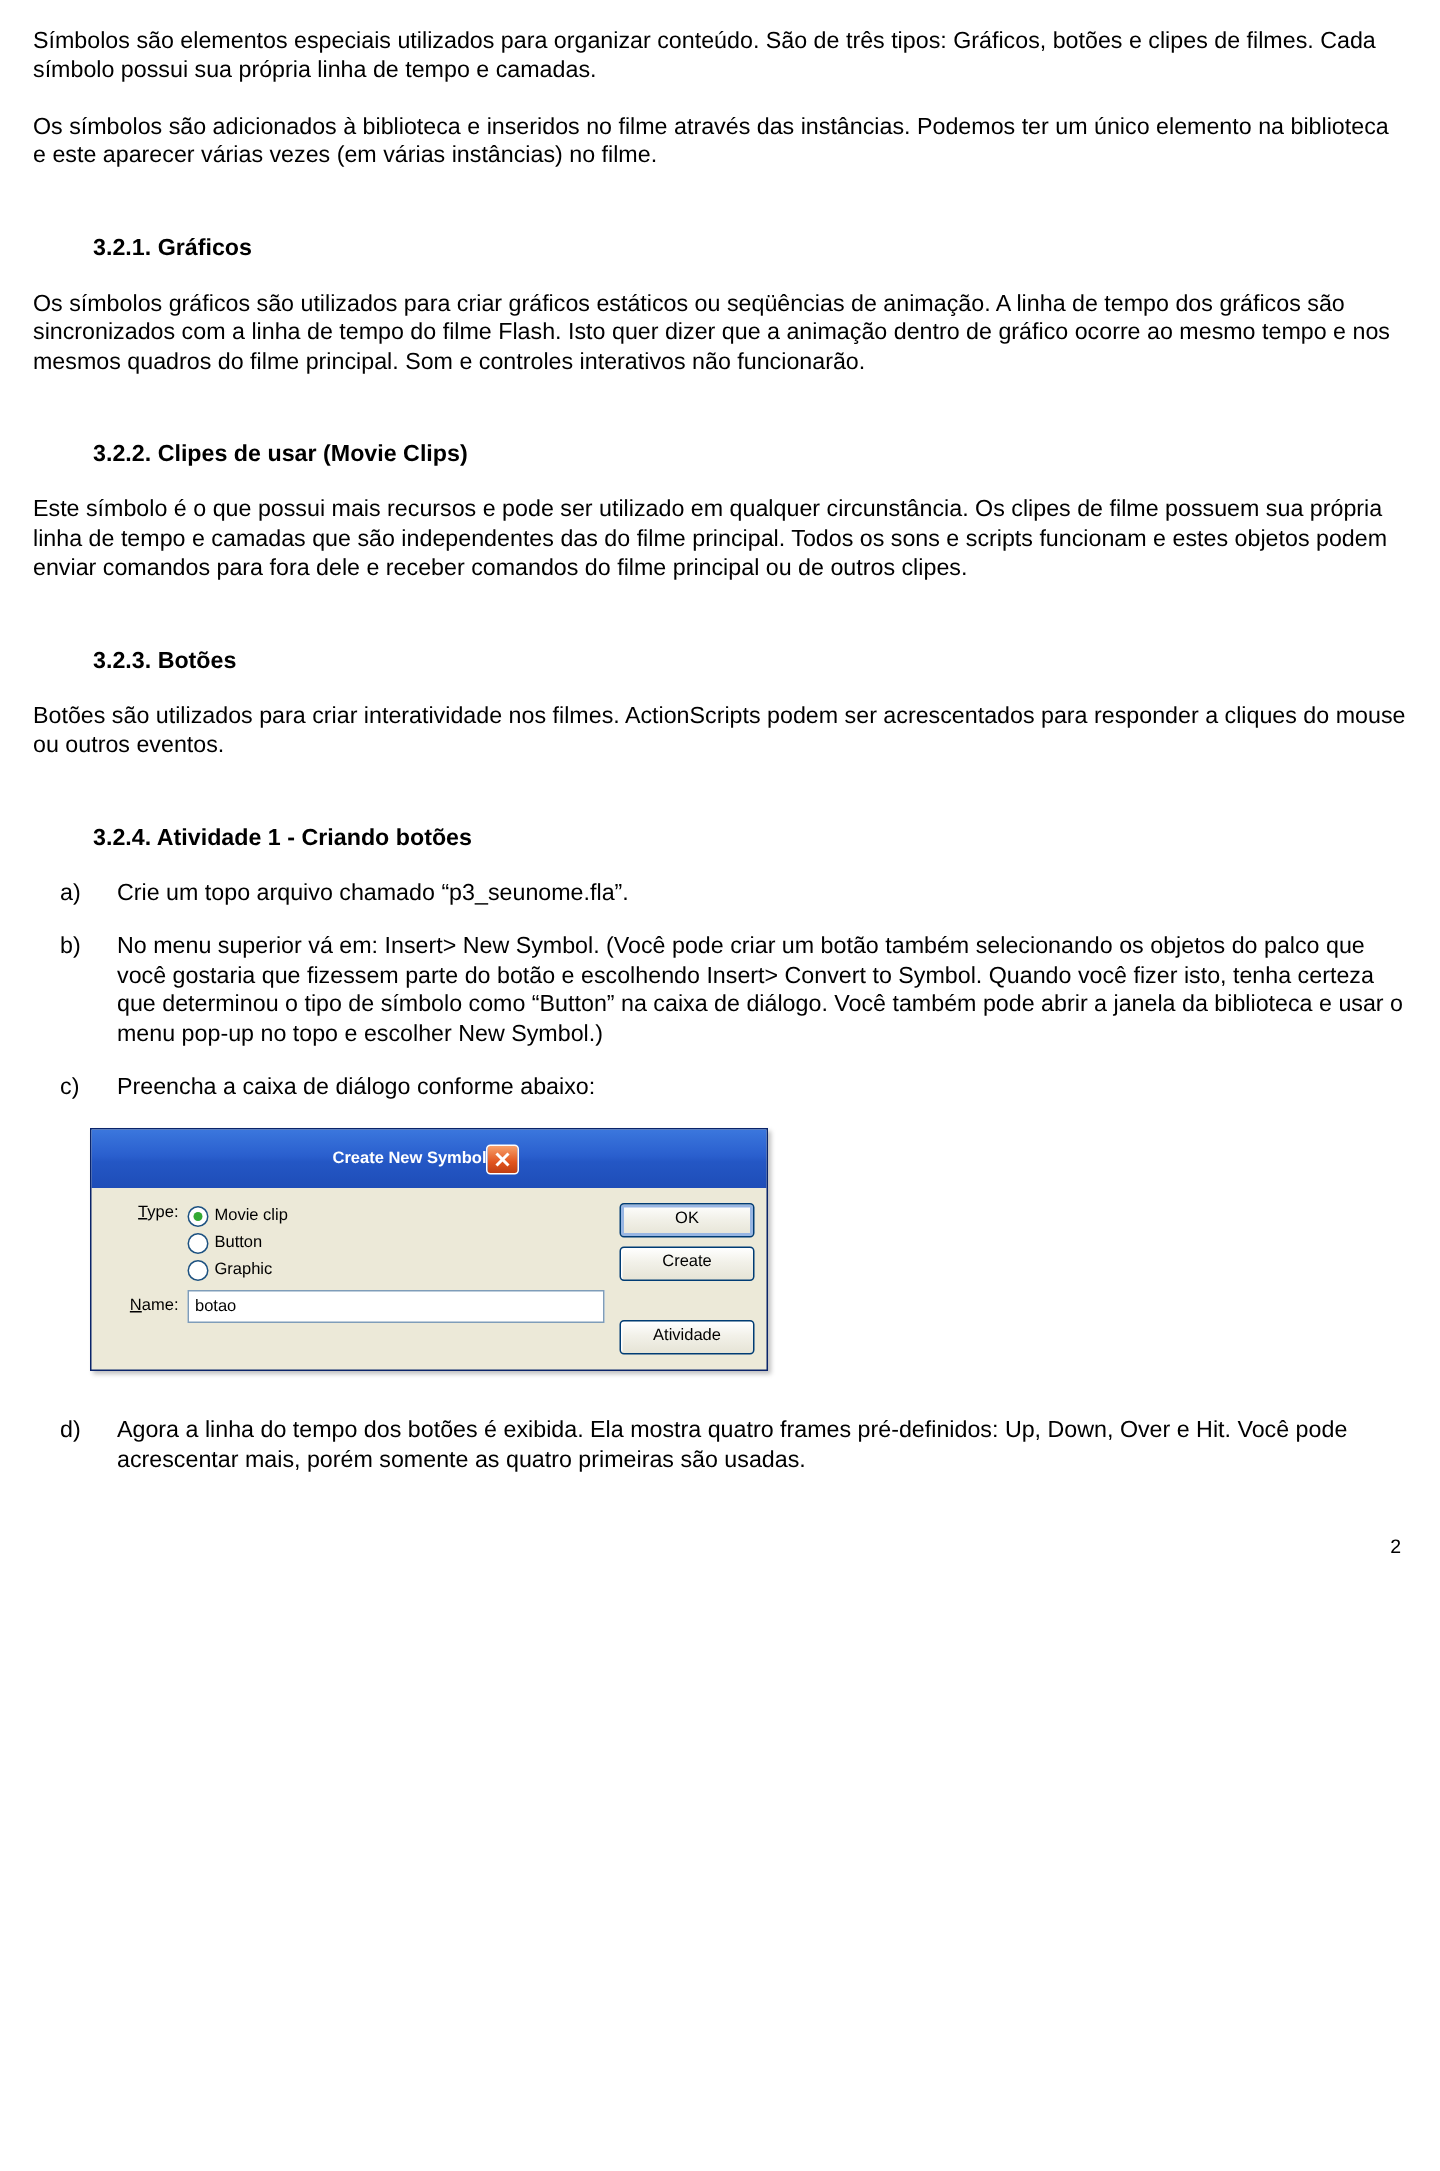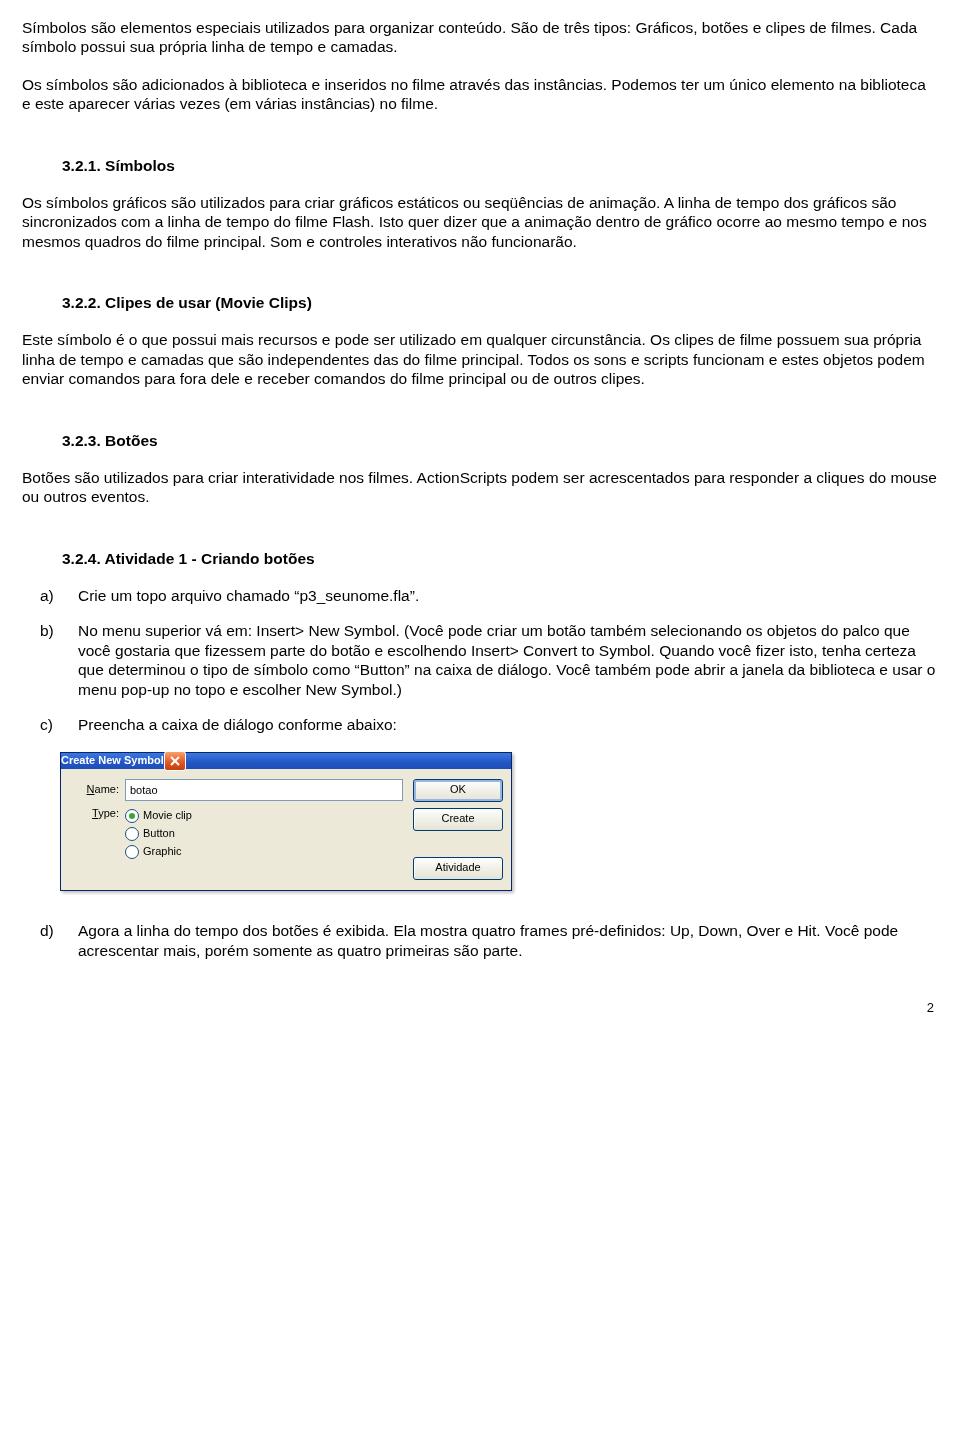--- a/index.html
+++ b/index.html
@@ -46,22 +46,22 @@
     width: 450px;
     border: 1px solid #0a246a;
     font-family: Tahoma, Arial, sans-serif;
     font-size: 11px;
     background: #ece9d8;
     box-shadow: 2px 2px 3px rgba(0,0,0,0.25);
   }
   .titlebar {
     display: flex;
     align-items: center;
-    justify-content: flex-start;
-    height: 16px;
+    justify-content: center;
+    height: 39px;
     background: linear-gradient(to bottom, #3b77dd 0%, #2a5fce 45%, #2457c5 55%, #1e4db8 100%);
     color: #fff;
     font-weight: bold;
     padding: 0 4px 0 0;
   }
   .closebtn {
     width: 20px;
     height: 18px;
     background: linear-gradient(to bottom, #f7a06b 0%, #e1551f 60%, #c13f12 100%);
     border: 1px solid #fff;
@@ -146,21 +146,21 @@
     margin-top: 40px;
     padding-right: 4px;
   }
 </style>
 </head>
 <body>
 
 <p class="para">Símbolos são elementos especiais utilizados para organizar conteúdo. São de três tipos: Gráficos, botões e clipes de filmes. Cada símbolo possui sua própria linha de tempo e camadas.</p>
 <p class="para">Os símbolos são adicionados à biblioteca e inseridos no filme através das instâncias. Podemos ter um único elemento na biblioteca e este aparecer várias vezes (em várias instâncias) no filme.</p>
 
-<h3 class="sec">3.2.1.   Símbolos</h3>
+<h3 class="sec">3.2.1.   Gráficos</h3>
 <p class="para">Os símbolos gráficos são utilizados para criar gráficos estáticos ou seqüências de animação. A linha de tempo dos gráficos são sincronizados com a linha de tempo do filme Flash. Isto quer dizer que a animação dentro de gráfico ocorre ao mesmo tempo e nos mesmos quadros do filme principal. Som e controles interativos não funcionarão.</p>
 
 <h3 class="sec">3.2.2.   Clipes de usar (Movie Clips)</h3>
 <p class="para">Este símbolo é o que possui mais recursos e pode ser utilizado em qualquer circunstância. Os clipes de filme possuem sua própria linha de tempo e camadas que são independentes das do filme principal. Todos os sons e scripts funcionam e estes objetos podem enviar comandos para fora dele e receber comandos do filme principal ou de outros clipes.</p>
 
 <h3 class="sec">3.2.3.   Botões</h3>
 <p class="para">Botões são utilizados para criar interatividade nos filmes. ActionScripts podem ser acrescentados para responder a cliques do mouse ou outros eventos.</p>
 
 <h3 class="sec">3.2.4.   Atividade 1 - Criando botões</h3>
 
@@ -187,52 +187,52 @@
         <span>
           <svg width="10" height="10" viewBox="0 0 10 10">
             <line x1="1" y1="1" x2="9" y2="9" stroke="#fff" stroke-width="2"></line>
             <line x1="9" y1="1" x2="1" y2="9" stroke="#fff" stroke-width="2"></line>
           </svg>
         </span>
       </div>
     </div>
     <div class="dialog-body">
       <div class="form-col">
-        <div class="form-row">
-          <div class="form-label"><span class="ul">N</span>ame:</div>
-          <input class="text-input" value="botao" style="">
-        </div>
         <div class="form-row" style="align-items:flex-start;">
           <div class="form-label"><span class="ul">T</span>ype:</div>
           <div class="radio-group">
             <div class="radio-row">
               <div class="radio sel"></div>
               <span>Movie clip</span>
             </div>
             <div class="radio-row">
               <div class="radio"></div>
               <span>Button</span>
             </div>
             <div class="radio-row">
               <div class="radio"></div>
               <span>Graphic</span>
             </div>
           </div>
         </div>
+        <div class="form-row">
+          <div class="form-label"><span class="ul">N</span>ame:</div>
+          <input class="text-input" value="botao" style="">
+        </div>
       </div>
       <div class="btn-col">
         <div class="winbtn primary">OK</div>
         <div class="winbtn">Create</div>
         <div class="btn-spacer"></div>
         <div class="winbtn">Atividade</div>
       </div>
     </div>
   </div>
 </div>
 
 <ol class="steps">
   <li>
     <div class="marker">d)</div>
-    <div class="content"> Agora a linha do tempo dos botões é exibida. Ela mostra quatro frames pré-definidos: Up, Down, Over e Hit. Você pode acrescentar mais, porém somente as quatro primeiras são parte.</div>
+    <div class="content"> Agora a linha do tempo dos botões é exibida. Ela mostra quatro frames pré-definidos: Up, Down, Over e Hit. Você pode acrescentar mais, porém somente as quatro primeiras são usadas.</div>
   </li>
 </ol>
 
 <div class="pagenum">2</div>
 
 </body></html>

